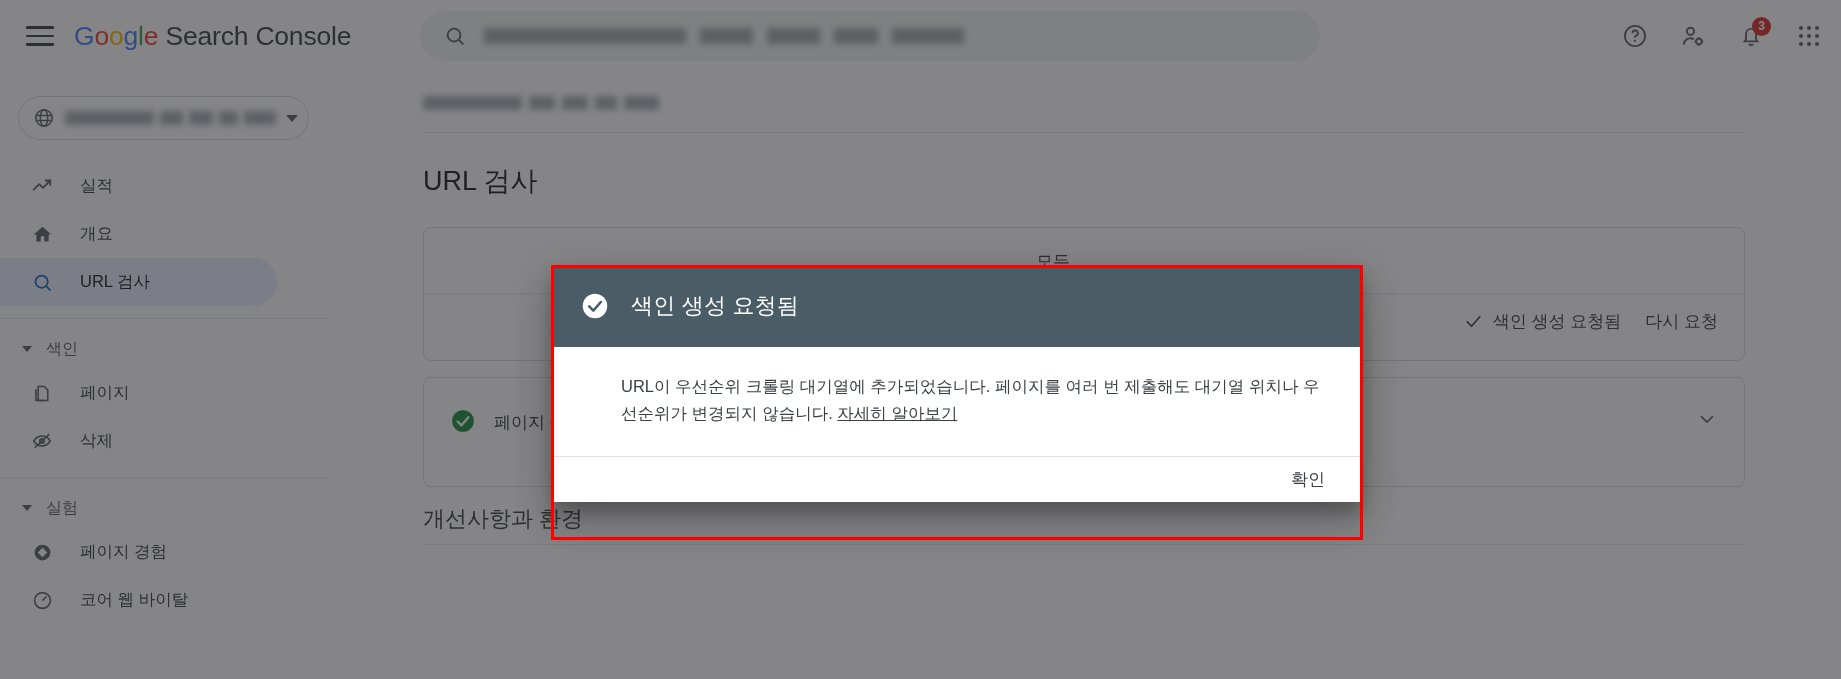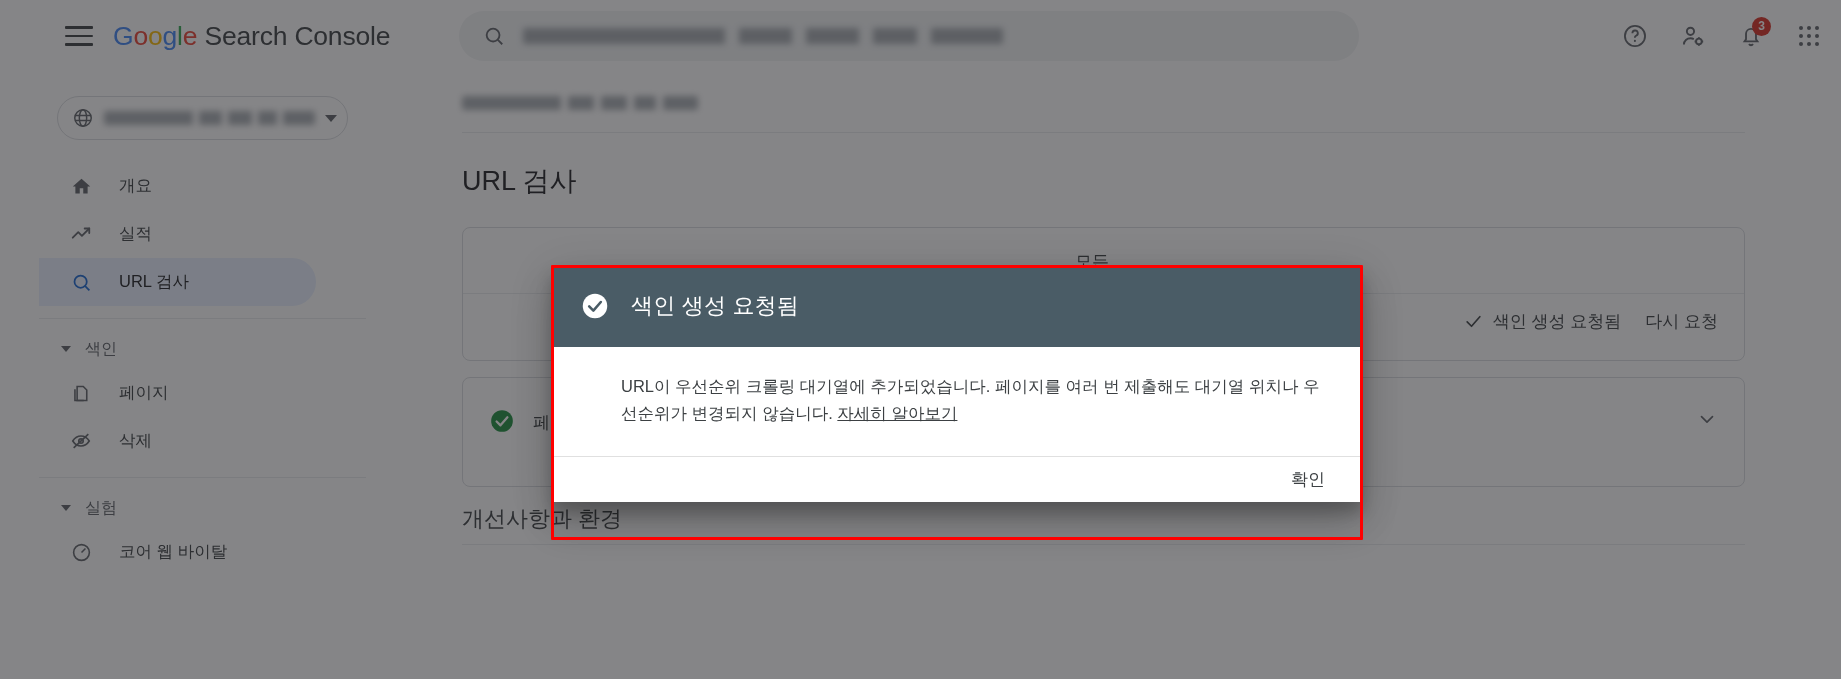--- a/index.html
+++ b/index.html
@@ -12,21 +12,20 @@
   #app {
     position: relative;
     width: 1841px; height: 679px;
     overflow: hidden;
   }
 
   
   #page {
     position: absolute; inset: 0;
     background: #ffffff;
-    margin-left: 39px;
   }
 
   
   .topbar {
     position: absolute; top: 0; left: 0; right: 0; height: 72px;
     background: #ffffff;
     display: flex; align-items: center;
   }
   .hamburger {
     width: 28px; height: 20px; margin-left: 26px; margin-right: 20px;
@@ -255,34 +254,34 @@
         </span>
         <span class="propname">
             <span class="redacted" style="display:block;"></span>
           </span>
         <span class="caret"></span>
       </div>
 
       <div class="navlist">
         <div class="navitem">
           <span class="nicon">
-            <svg width="21" height="21" viewBox="0 0 24 24" fill="currentColor">
-                <path d="M10 20v-6h4v6h5v-8h3L12 3 2 12h3v8z"></path>
-              </svg>
-          </span>
-          <span class="nlabel">개요</span>
-        </div>
-        <div class="navitem">
-          <span class="nicon">
             <svg width="22" height="22" viewBox="0 0 24 24" fill="none" stroke="currentColor" stroke-width="2" stroke-linecap="round" stroke-linejoin="round">
                 <polyline points="3 16 9 10 13 14 21 6"></polyline>
                 <polyline points="16 6 21 6 21 11"></polyline>
               </svg>
           </span>
           <span class="nlabel">실적</span>
+        </div>
+        <div class="navitem">
+          <span class="nicon">
+            <svg width="21" height="21" viewBox="0 0 24 24" fill="currentColor">
+                <path d="M10 20v-6h4v6h5v-8h3L12 3 2 12h3v8z"></path>
+              </svg>
+          </span>
+          <span class="nlabel">개요</span>
         </div>
         <div class="navitem active">
           <span class="nicon">
             <svg width="21" height="21" viewBox="0 0 24 24" fill="none" stroke="currentColor" stroke-width="2">
                 <circle cx="11" cy="11" r="7"></circle>
                 <line x1="16.2" y1="16.2" x2="21" y2="21"></line>
               </svg>
           </span>
           <span class="nlabel">URL 검사</span>
         </div>
@@ -317,20 +316,29 @@
 
       <div class="navsep"></div>
 
       <div class="navgroup">
         <span class="gcaret"></span>
         <span>실험</span>
       </div>
 
       <div class="navitem">
         <span class="nicon">
+          <svg width="21" height="21" viewBox="0 0 24 24" fill="currentColor">
+              <circle cx="12" cy="12" r="9"></circle>
+              <path d="M12 6.6l5.4 5.4L12 17.4 6.6 12z" fill="#fff"></path>
+            </svg>
+        </span>
+        <span class="nlabel">페이지 경험</span>
+      </div>
+      <div class="navitem">
+        <span class="nicon">
           <svg width="21" height="21" viewBox="0 0 24 24" fill="none" stroke="currentColor" stroke-width="1.8">
               <circle cx="12" cy="12" r="9"></circle>
               <path d="M12 12l4.5-4.5"></path>
             </svg>
         </span>
         <span class="nlabel">코어 웹 바이탈</span>
       </div>
     </div>
 
     <div class="content">

